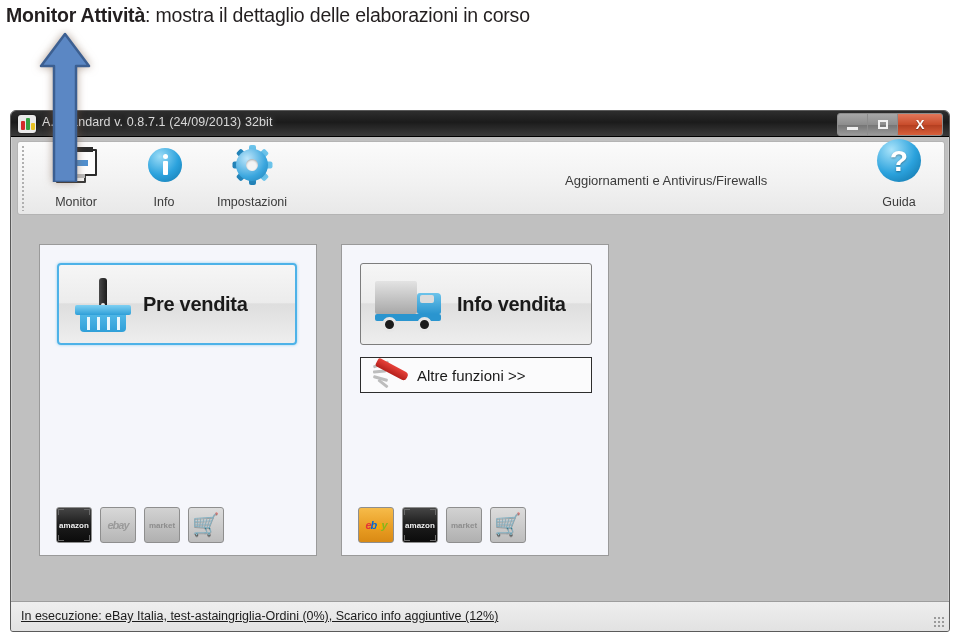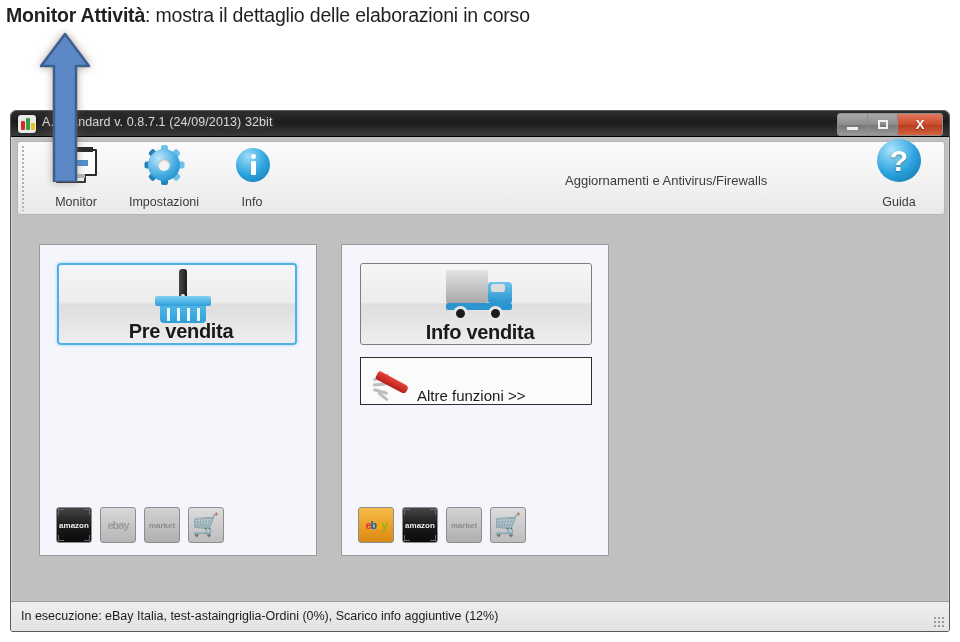--- a/index.html
+++ b/index.html
@@ -324,21 +324,20 @@
   }
   #panel-pre  { left: 28px;  width: 278px; height: 312px; }
   #panel-post { left: 330px; width: 268px; height: 312px; }
 
   .big-btn {
     position: absolute;
     box-sizing: border-box;
     display: flex;
     align-items: center;
     background: linear-gradient(180deg,#f6f6f6 0%, #ececec 48%, #dedede 50%, #eeeeee 100%);
-    flex-direction: column;
   }
   #btn-pre {
     left: 17px; top: 18px; width: 240px; height: 82px;
     border: 2px solid #4db2e8;
     border-radius: 4px;
     box-shadow: 0 0 3px rgba(77,178,232,0.6);
   }
   #btn-post {
     left: 18px; top: 18px; width: 232px; height: 82px;
     border: 1px solid #7d7d7d;
@@ -404,25 +403,25 @@
     position:absolute; top:42px; width:15px; height:15px;
     border-radius:50%; background:#1b1b1b;
     border:3px solid #e6e6e6; box-sizing:border-box;
   }
   .ico-truck .wheel.w1 { left:9px; }
   .ico-truck .wheel.w2 { left:44px; }
 
   
   #btn-altre {
     position: absolute;
-    left: 18px; top: 112px; width: 232px; height: 48px;
+    left: 18px; top: 112px; width: 232px; height: 36px;
     border: 1px solid #2d2d2d;
     background: #fbfbfc;
     box-sizing: border-box;
-    display: flex; align-items: flex-end;
+    display: flex; align-items: center;
   }
   #btn-altre .alabel {
     font-size: 15px; color: #1a1a1a; margin-left: 6px;
   }
   .ico-knife { position:relative; width:40px; height:32px; margin-left:10px; }
   .ico-knife .blade {
     position:absolute; left:4px; top:6px; width:34px; height:9px;
     background: linear-gradient(180deg,#e8413a,#b5201c);
     transform: rotate(28deg); border-radius:2px 4px 4px 2px;
   }
@@ -470,21 +469,21 @@
     color: #8d8d8d;
   }
   .mp.cart {
     background: linear-gradient(180deg,#dcdcdc,#bdbdbd);
   }
   .mp .ebay-txt span:nth-child(1){ color:#e53238; }
   .mp .ebay-txt span:nth-child(2){ color:#0064d2; }
   .mp .ebay-txt span:nth-child(3){ color:#f5af02; }
   .mp .ebay-txt span:nth-child(4){ color:#86b817; }
   .mp.ebay-gray .ebay-txt span { color:#9a9a9a; }
-  .mp .ebay-txt { font-size: 11px; font-weight: bold; letter-spacing:-1px; }
+  .mp .ebay-txt { font-size: 11px; font-weight: bold; font-style: italic; letter-spacing:-1px; }
   .mp .cart-g { font-size: 22px; color: #f2f2f2; text-shadow: 0 1px 0 #9b9b9b; line-height:1; }
   .mp .corner {
     position:absolute; width:5px; height:5px; border:1px solid #6a6a6a;
   }
   .mp .corner.tl { left:1px; top:1px; border-right:none; border-bottom:none; }
   .mp .corner.tr { right:1px; top:1px; border-left:none; border-bottom:none; }
   .mp .corner.bl { left:1px; bottom:1px; border-right:none; border-top:none; }
   .mp .corner.br { right:1px; bottom:1px; border-left:none; border-top:none; }
 
   
@@ -496,20 +495,21 @@
     background: linear-gradient(180deg,#eeeeee,#e2e2e2);
     border-top: 1px solid #9d9d9d;
     box-sizing: border-box;
   }
   #status-text {
     position: absolute;
     left: 10px; top: 7px;
     font-size: 12.5px;
     color: #1c1c1c;
     white-space: nowrap;
+    text-decoration: underline;
   }
   #status-grip {
     position: absolute;
     right: 4px; bottom: 3px;
     width: 12px; height: 12px;
     background-image: radial-gradient(#9a9a9a 38%, transparent 39%);
     background-size: 4px 4px;
   }
 
   
@@ -561,38 +561,38 @@
           <div class="scr-top"></div>
           <div class="arrow"></div>
           <div class="arrow-tail"></div>
           <div class="arrow2"></div>
           <div class="arrow2-tail"></div>
         </div>
         <div class="tb-label">Monitor</div>
       </div>
 
       <div class="tb-item">
+        <div class="tb-ico ico-info">
+          <div class="circ"></div>
+          <div class="i-dot"></div>
+          <div class="i-stem"></div>
+        </div>
+        <div class="tb-label">Info</div>
+      </div>
+
+      <div class="tb-item">
         <div class="tb-ico ico-gear">
           <div class="tooth"></div>
             <div class="tooth t2"></div>
           <div class="tooth t3"></div>
             <div class="tooth t4"></div>
           <div class="g-core"></div>
           <div class="hole"></div>
         </div>
         <div class="tb-label">Impostazioni</div>
-      </div>
-
-      <div class="tb-item">
-        <div class="tb-ico ico-info">
-          <div class="circ"></div>
-          <div class="i-dot"></div>
-          <div class="i-stem"></div>
-        </div>
-        <div class="tb-label">Info</div>
       </div>
 
 
 
     </div>
 
     <div id="tb-middle">Aggiornamenti e Antivirus/Firewalls</div>
 
     <div id="tb-guida">
       <div class="q">?</div>

